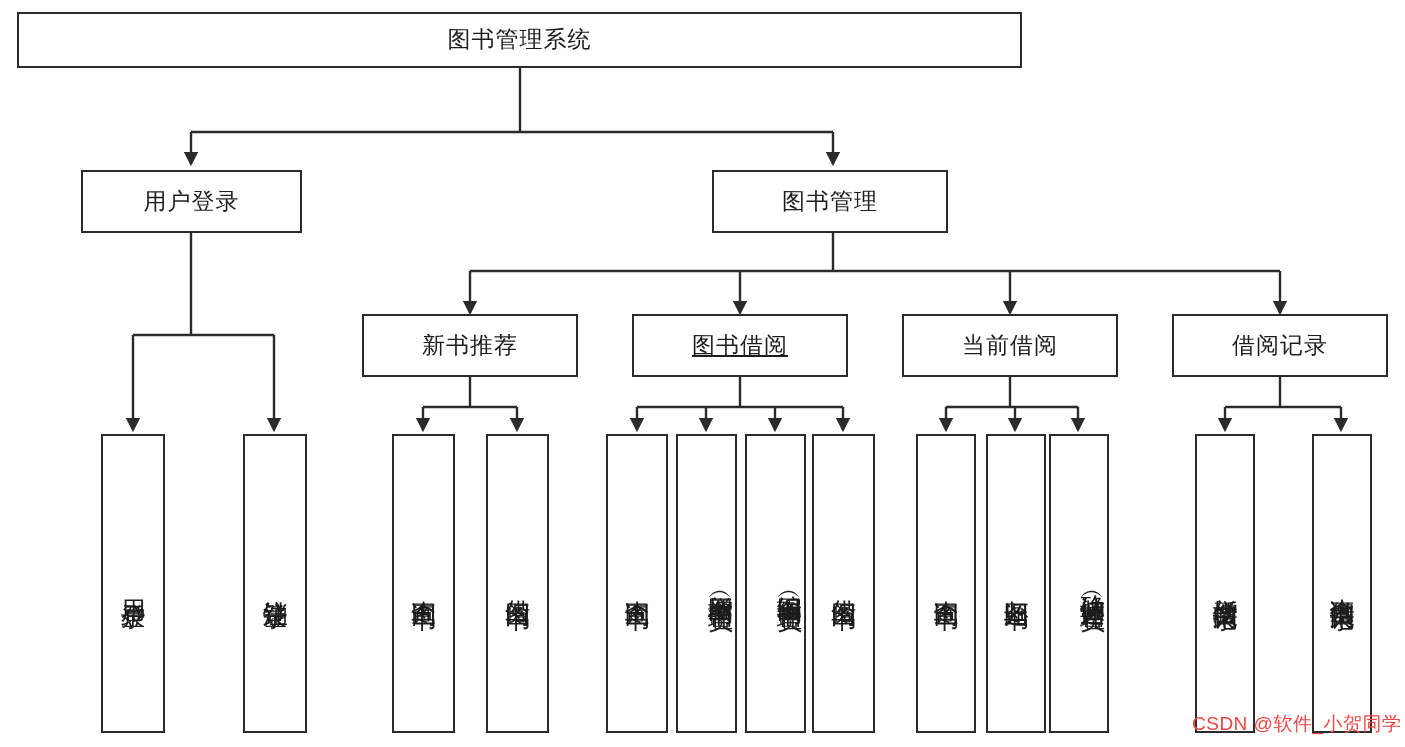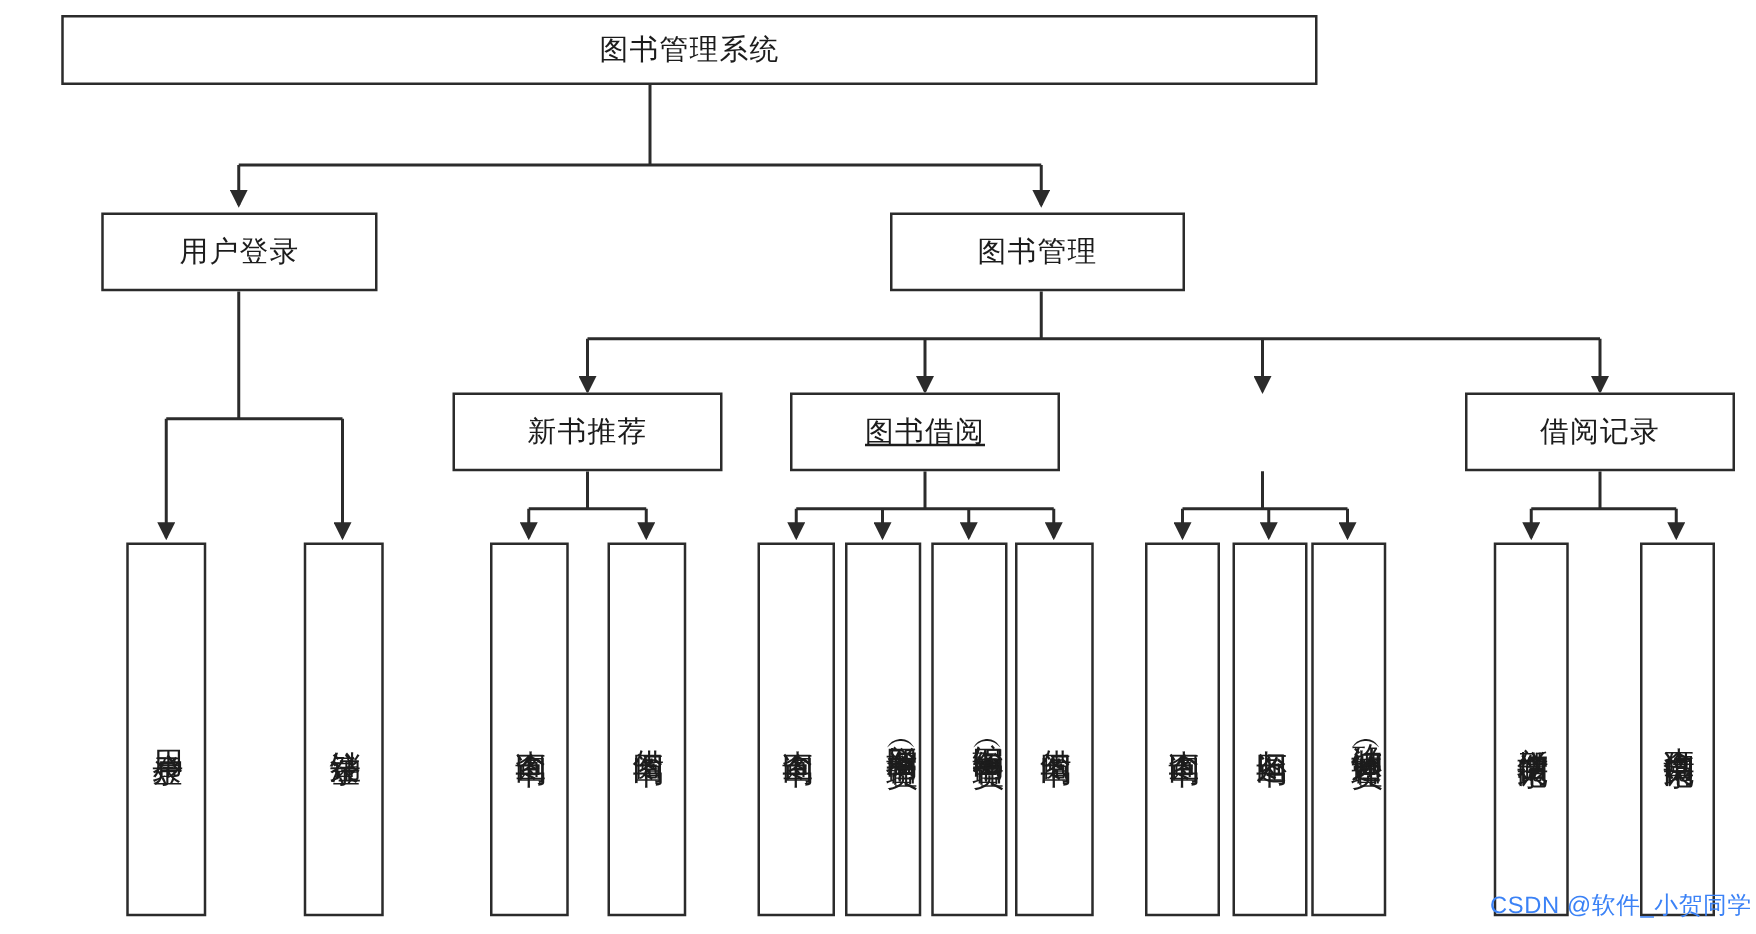--- a/index.html
+++ b/index.html
@@ -56,21 +56,21 @@
     align-items:flex-start;
   }
   .node.vert.midset{
     align-items:center;
   }
   #watermark{
     position:absolute;
     left:1192px;
     top:711px;
     font-size:19px;
-    color:#3b82f6;
+    color:#ef4444;
     white-space:nowrap;
     letter-spacing:0.5px;
   }
 </style>
 </head>
 <body>
 
 <div id="canvas">
 
   <svg id="edges" viewBox="0 0 1405 747" width="1405" height="747" xmlns="http://www.w3.org/2000/svg">
@@ -116,36 +116,39 @@
       <path d="M 1015 407 L 1015 430" marker-end="url(#arrow)"></path>
       <path d="M 1078 407 L 1078 430" marker-end="url(#arrow)"></path>
 
       <path d="M 1280 377 L 1280 407"></path>
       <path d="M 1225 407 L 1341 407"></path>
       <path d="M 1225 407 L 1225 430" marker-end="url(#arrow)"></path>
       <path d="M 1341 407 L 1341 430" marker-end="url(#arrow)"></path>
     </g>
   </svg>
 
-  <div class="node horiz" style="left:17px;top:12px;width:1005px;height:56px;margin-left:32px;">
+  <div class="node horiz" style="left:17px;top:12px;width:1005px;height:56px;">
     <span>图书管理系统</span>
   </div>
 
   <div class="node horiz" style="left:81px;top:170px;width:221px;height:63px;">
     <span>用户登录</span>
   </div>
   <div class="node horiz" style="left:712px;top:170px;width:236px;height:63px;">
     <span>图书管理</span>
   </div>
 
   <div class="node horiz" style="left:362px;top:314px;width:216px;height:63px;">
     <span>新书推荐</span>
   </div>
   <div class="node horiz" style="left:632px;top:314px;width:216px;height:63px;text-decoration:underline;">
     <span>图书借阅</span>
+  </div>
+  <div class="node horiz" style="left:902px;top:314px;width:216px;height:63px;">
+    <span>当前借阅</span>
   </div>
   <div class="node horiz" style="left:1172px;top:314px;width:216px;height:63px;text-align:right;">
     <span>借阅记录</span>
   </div>
 
   <div class="node vert midset" style="left:101px;top:434px;width:64px;height:299px;">
     <span class="vlabel">用户登录</span>
   </div>
   <div class="node vert midset" style="left:243px;top:434px;width:64px;height:299px;">
     <span class="vlabel">注销登录</span>

